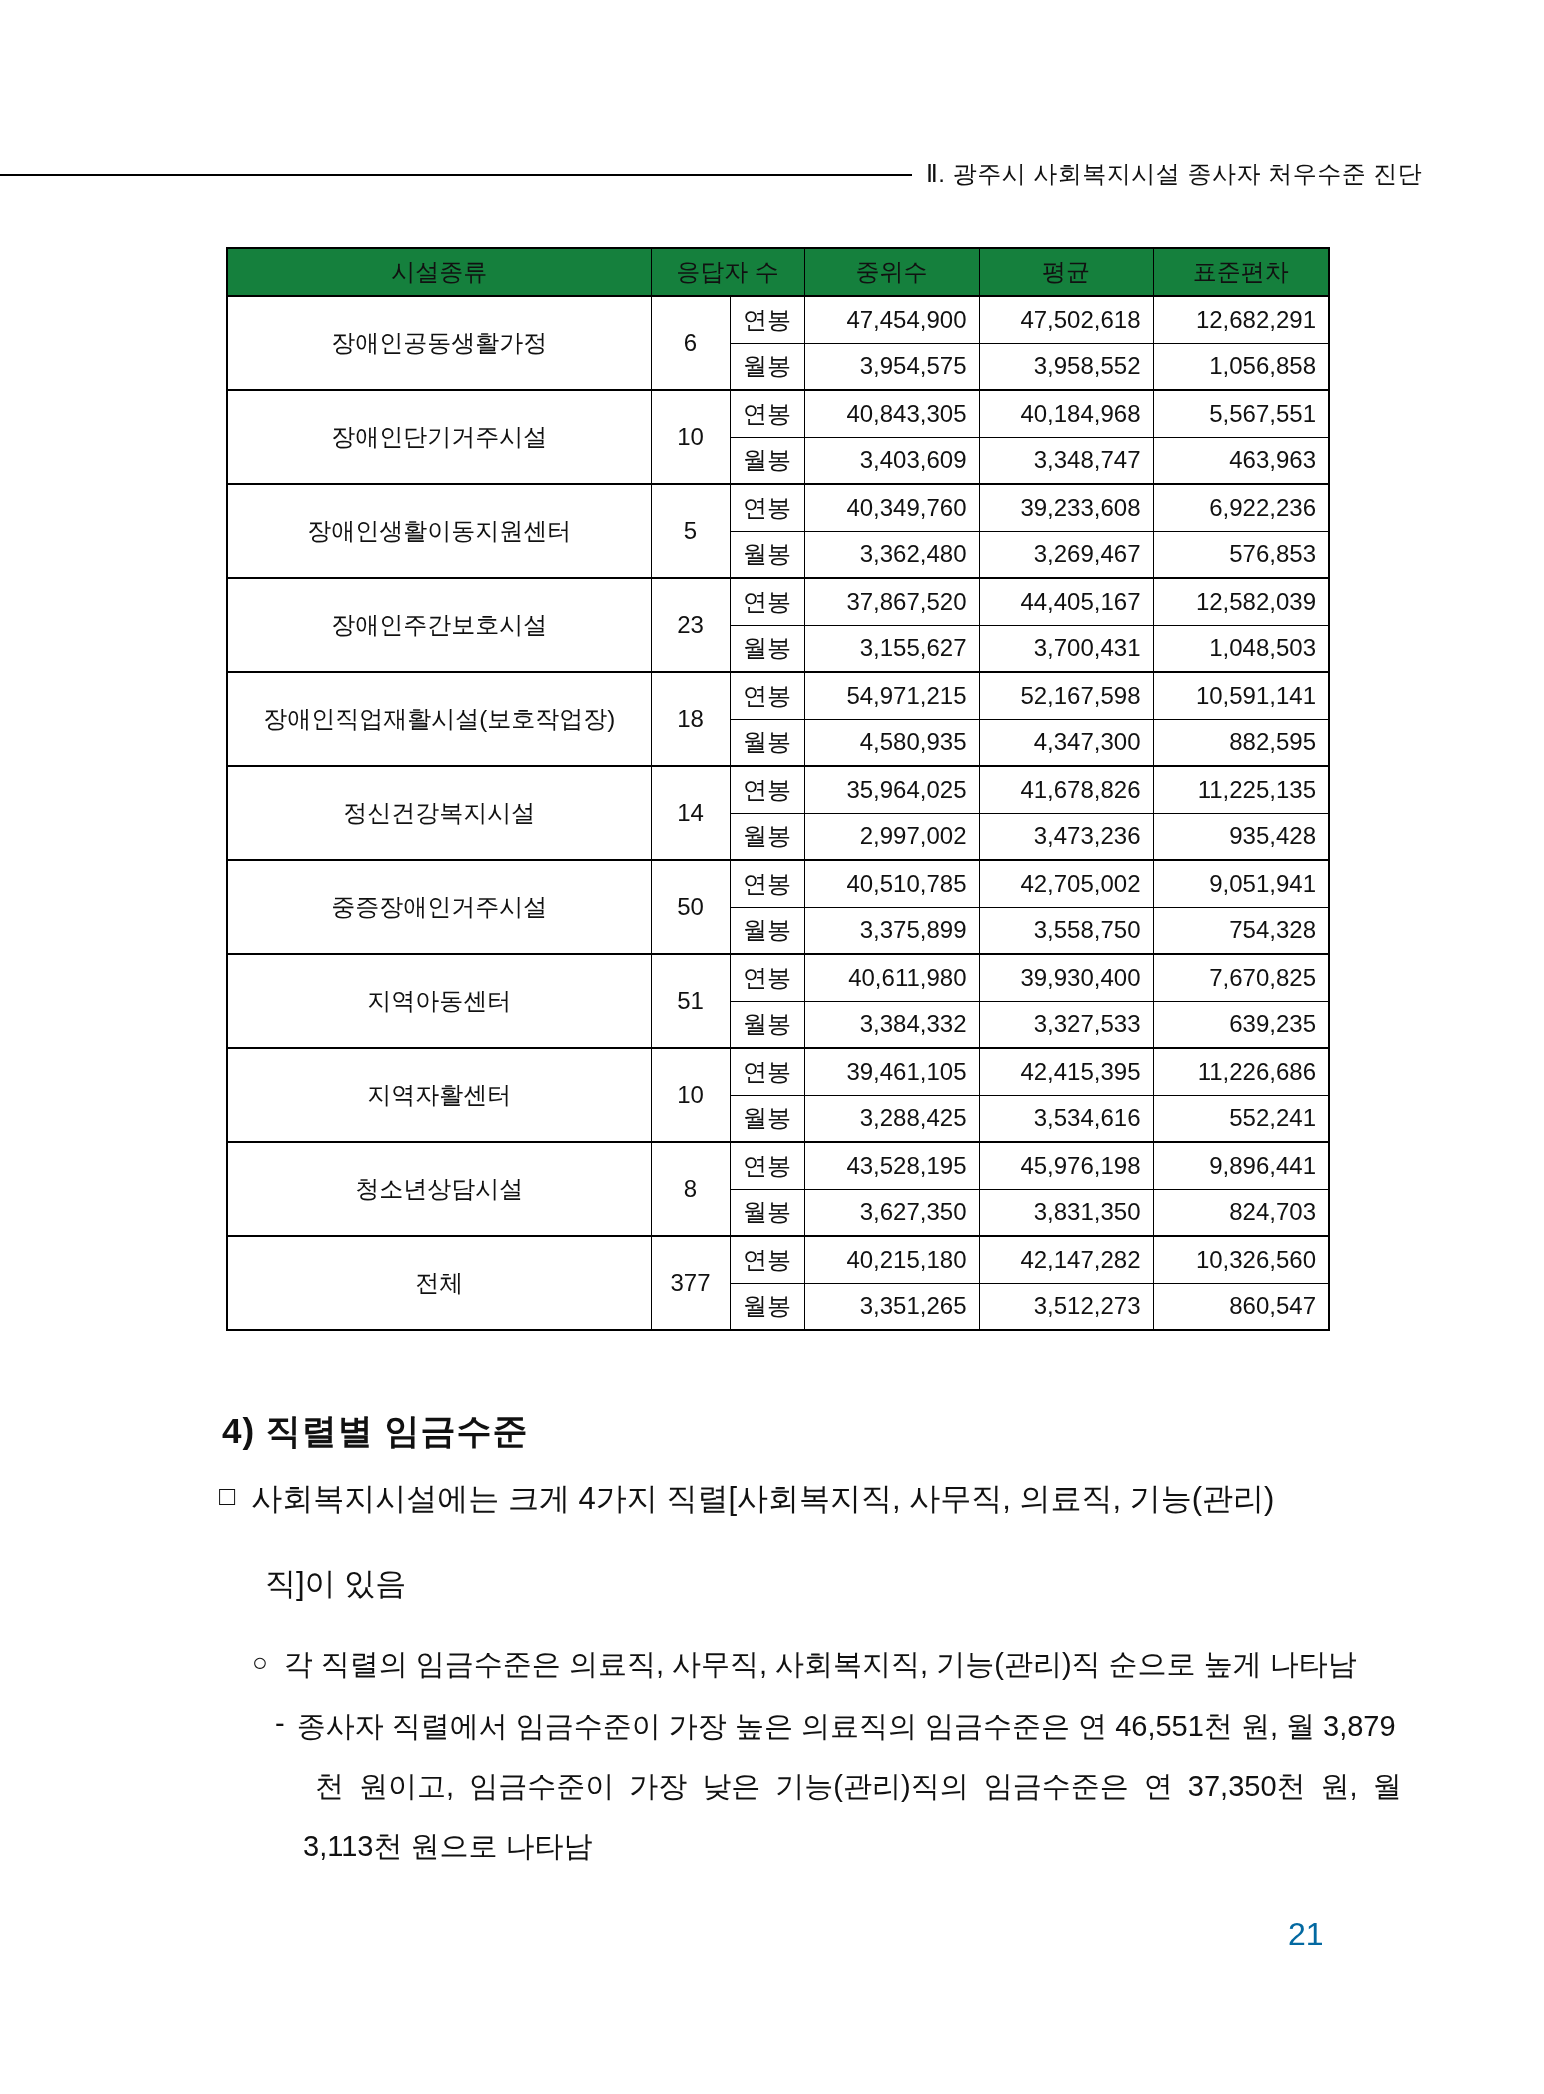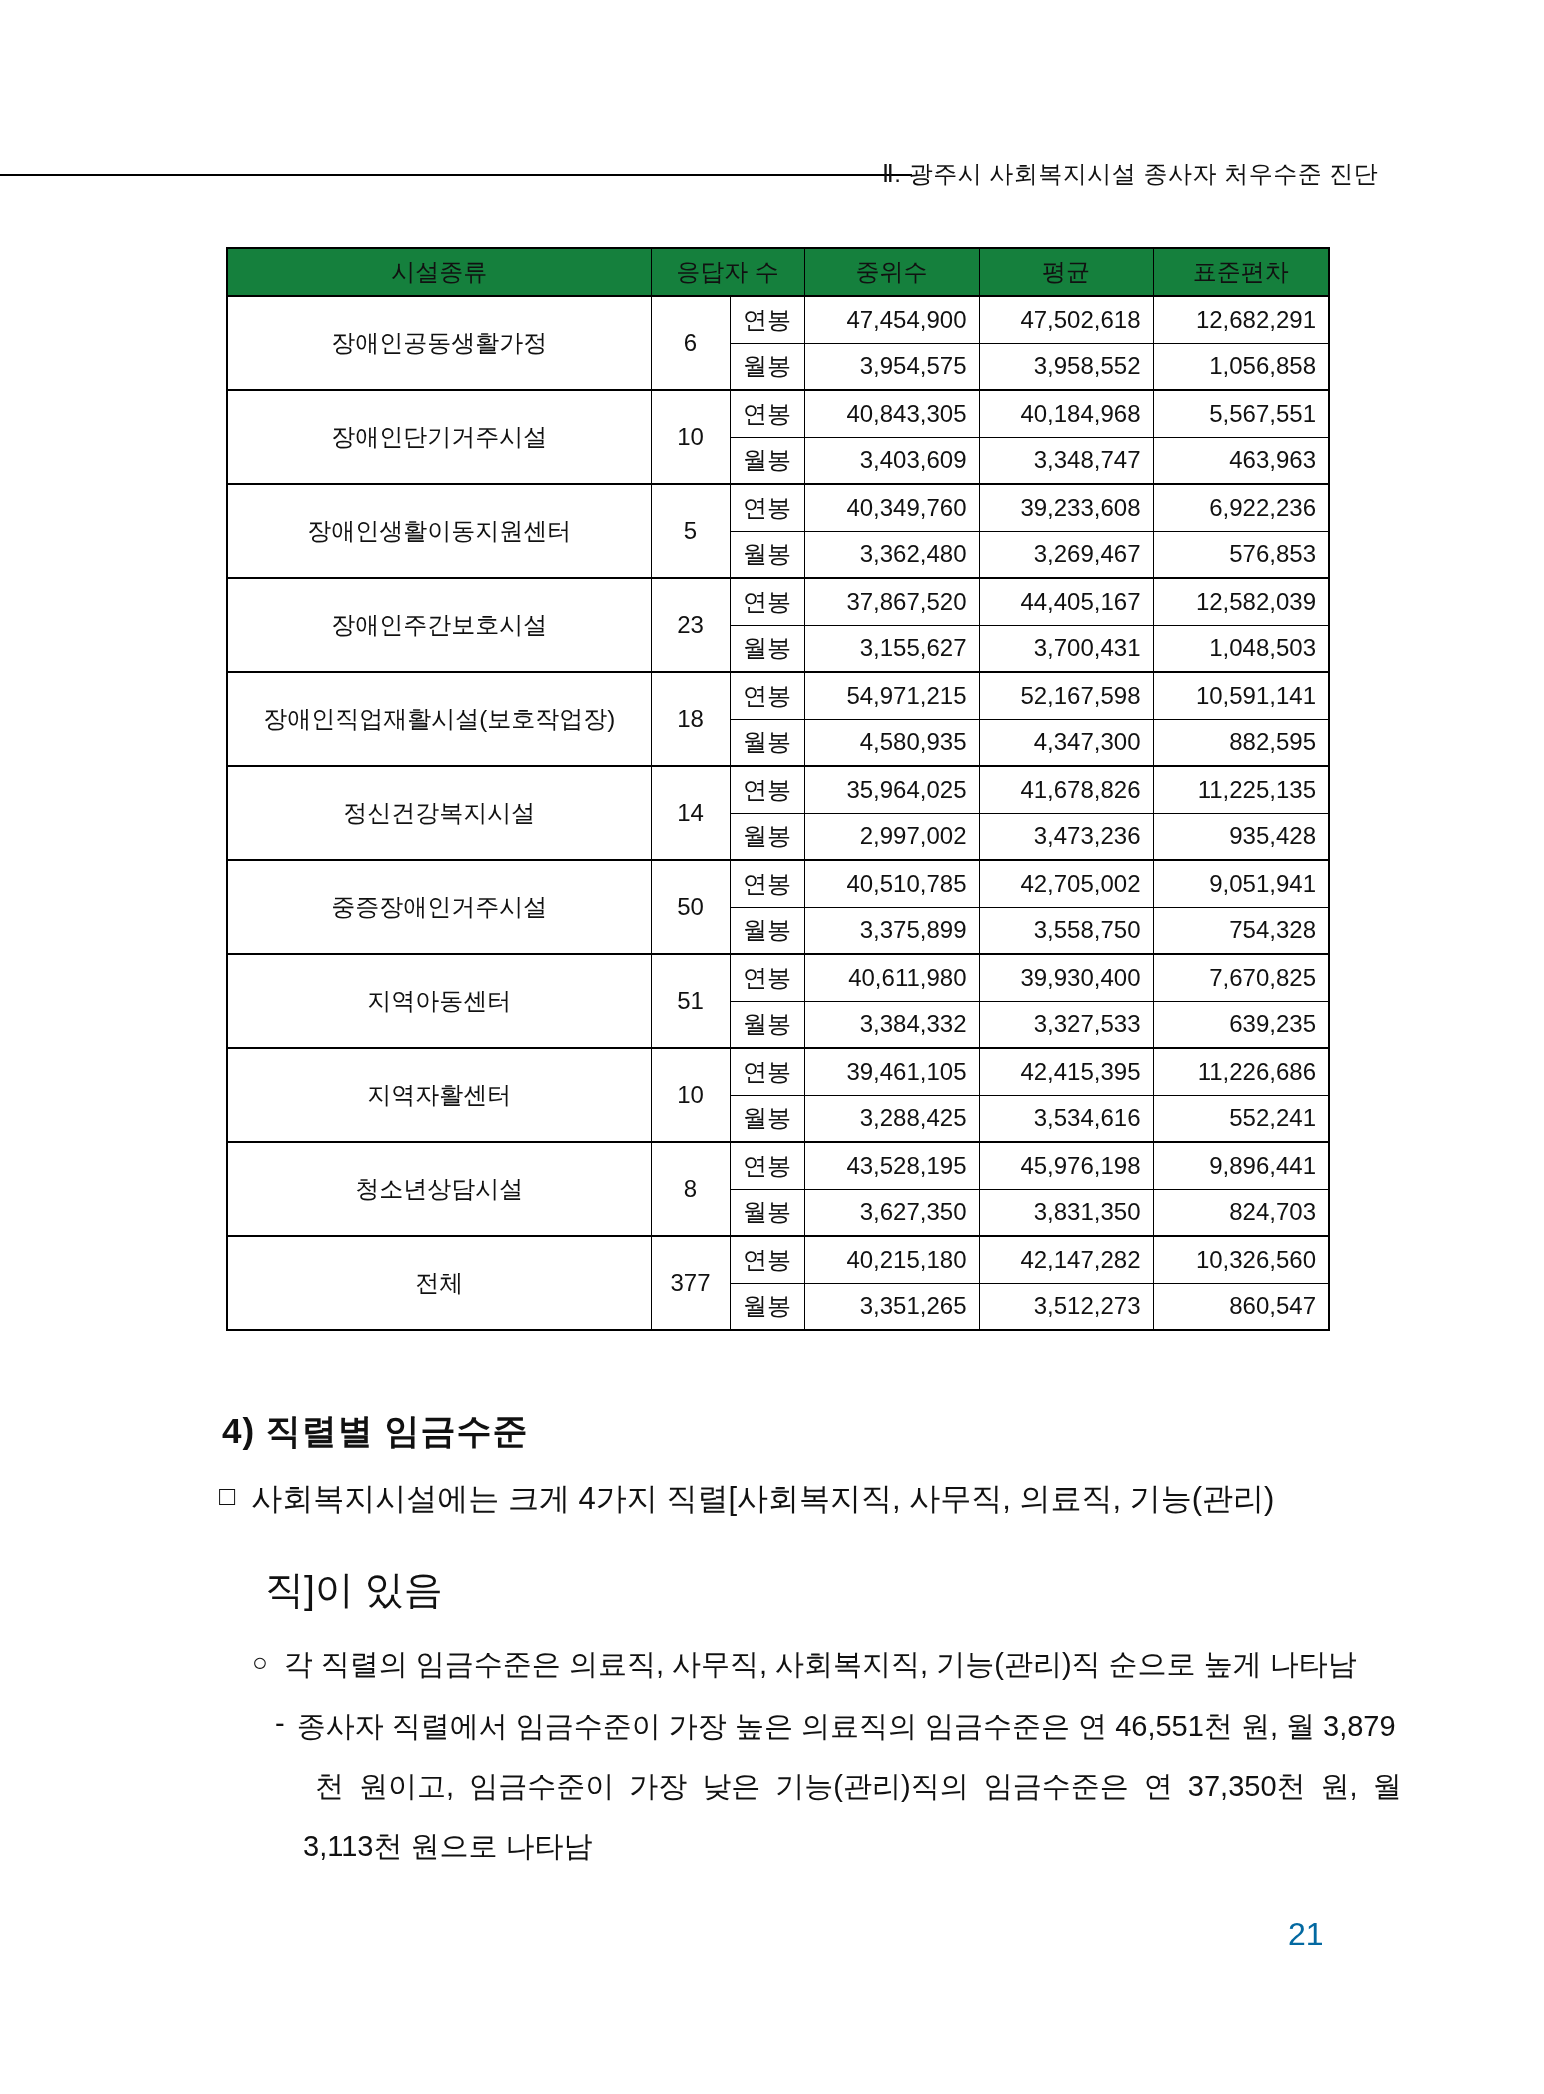--- a/index.html
+++ b/index.html
@@ -5,21 +5,21 @@
   * { margin:0; padding:0; box-sizing:border-box; }
   html,body { background:#888; }
   .page {
     position:relative; width:1544px; height:2094px; margin:0 auto;
     background:#ffffff; color:#111;
     font-family:"Liberation Sans","DejaVu Sans",sans-serif;
     overflow:hidden;
   }
   
   .header-rule { position:absolute; left:0; top:174px; width:912px; height:2px; background:#000; }
-  .header-title { position:absolute; left:882px; top:158px; font-size:24px; font-weight:500; letter-spacing:.5px; white-space:nowrap; }
+  .header-title { position:absolute; left:926px; top:158px; font-size:24px; font-weight:500; letter-spacing:.5px; white-space:nowrap; }
 
   
   .salary-table {
     position:absolute; left:226px; top:247px; width:1102px;
     border-collapse:collapse; table-layout:fixed;
     font-size:24px; color:#111;
   }
   .salary-table col.c-facility { width:424px; }
   .salary-table col.c-count    { width:79px; }
   .salary-table col.c-ptype    { width:74px; }
@@ -35,21 +35,21 @@
   .salary-table tbody td { height:47px; vertical-align:middle; }
   .cell-facility, .cell-count, .cell-ptype { text-align:center; }
   .cell-num { text-align:right; padding-right:12px; }
   tr.group-first td { border-top:2px solid #000; }
 
   
   .sec-heading { position:absolute; left:222px; top:1408px; font-size:35px; font-weight:600; letter-spacing:1px; white-space:nowrap;text-align:right; }
   .line { position:absolute; white-space:nowrap; display:flex; align-items:flex-start; }
   .b1l1 { left:219px; top:1478px; font-size:31px; }
   .b1l1 .marker { font-size:27px; margin-right:16px; position:relative; top:3px; }
-  .b1l2 { left:265px; top:1563px; font-size:39px; }
+  .b1l2 { left:265px; top:1563px; font-size:31px; }
   .b2   { left:252px; top:1645px; font-size:29px; }
   .b2 .marker { font-size:26px; margin-right:16px; position:relative; top:2px; }
   .b3l1 { left:275px; top:1707px; font-size:29px; }
   .b3l1 .marker { margin-right:12px; }
   .b3l2 { left:303px; top:1767px; font-size:29px; word-spacing:7px;margin-left:12px; }
   .b3l3 { left:303px; top:1827px; font-size:29px; }
 
   .page-number { position:absolute; left:1288px; top:1916px; font-size:32px; color:#0369a1; }
 </style>
 </head>

